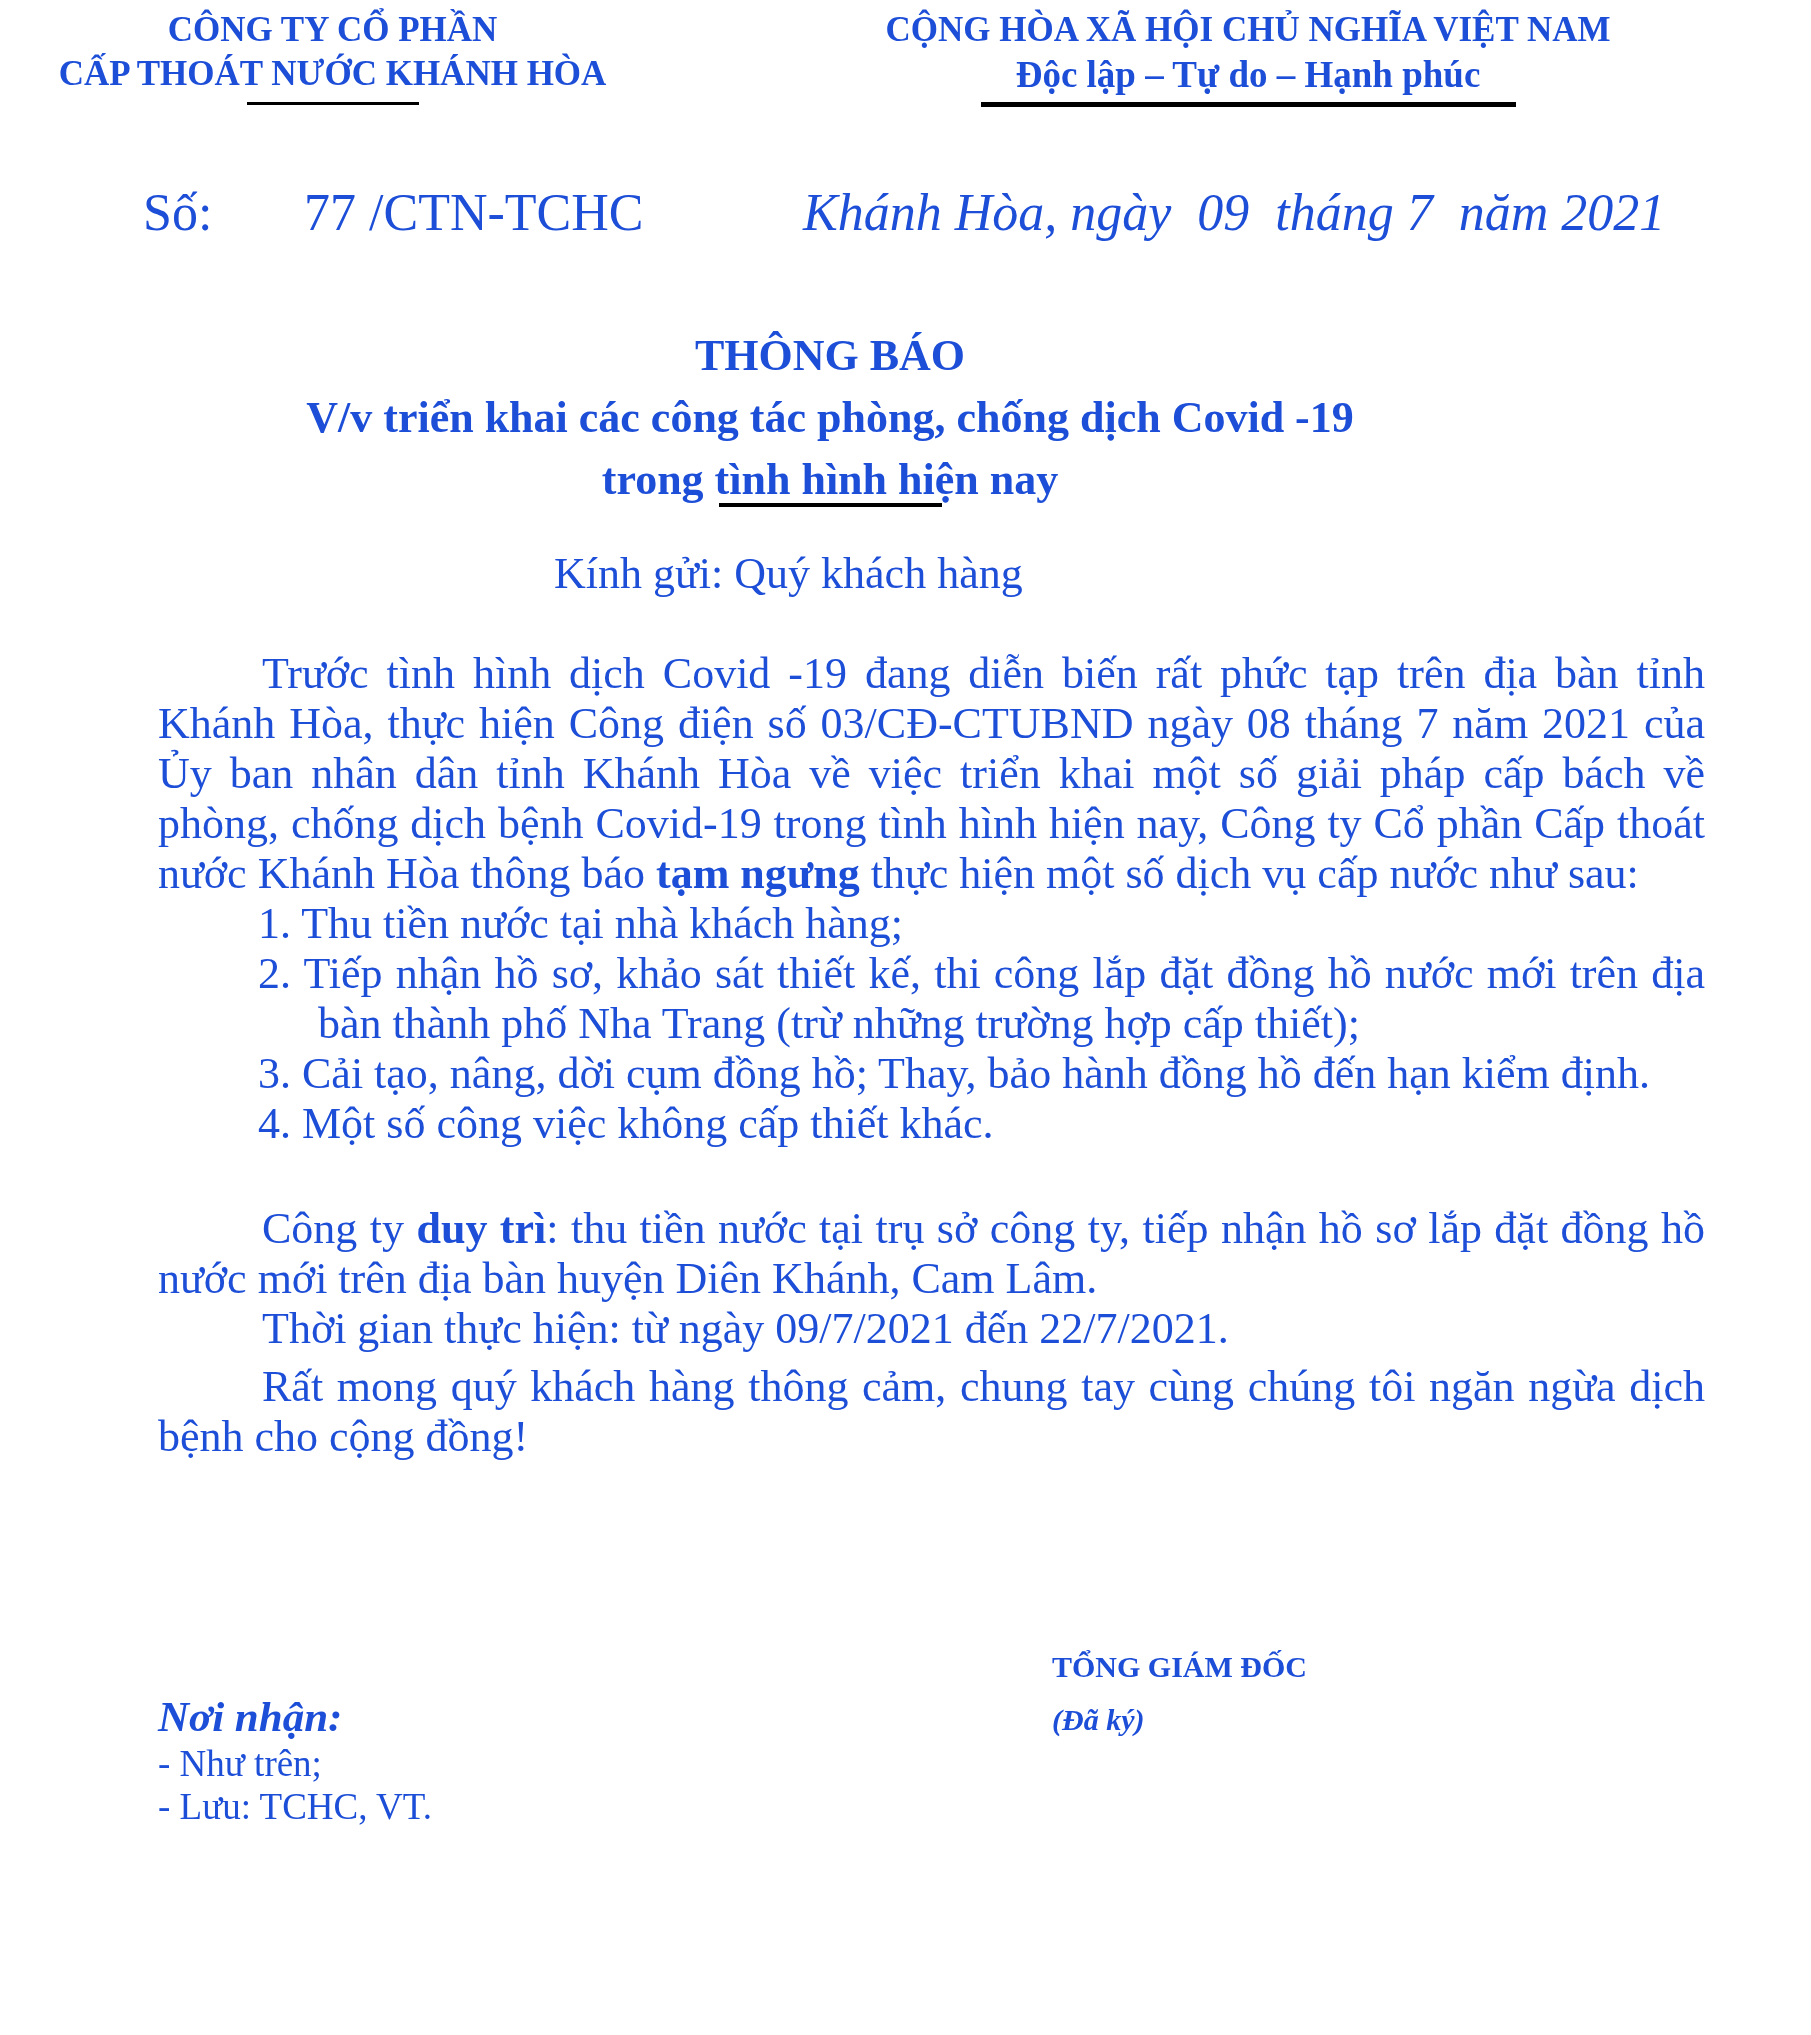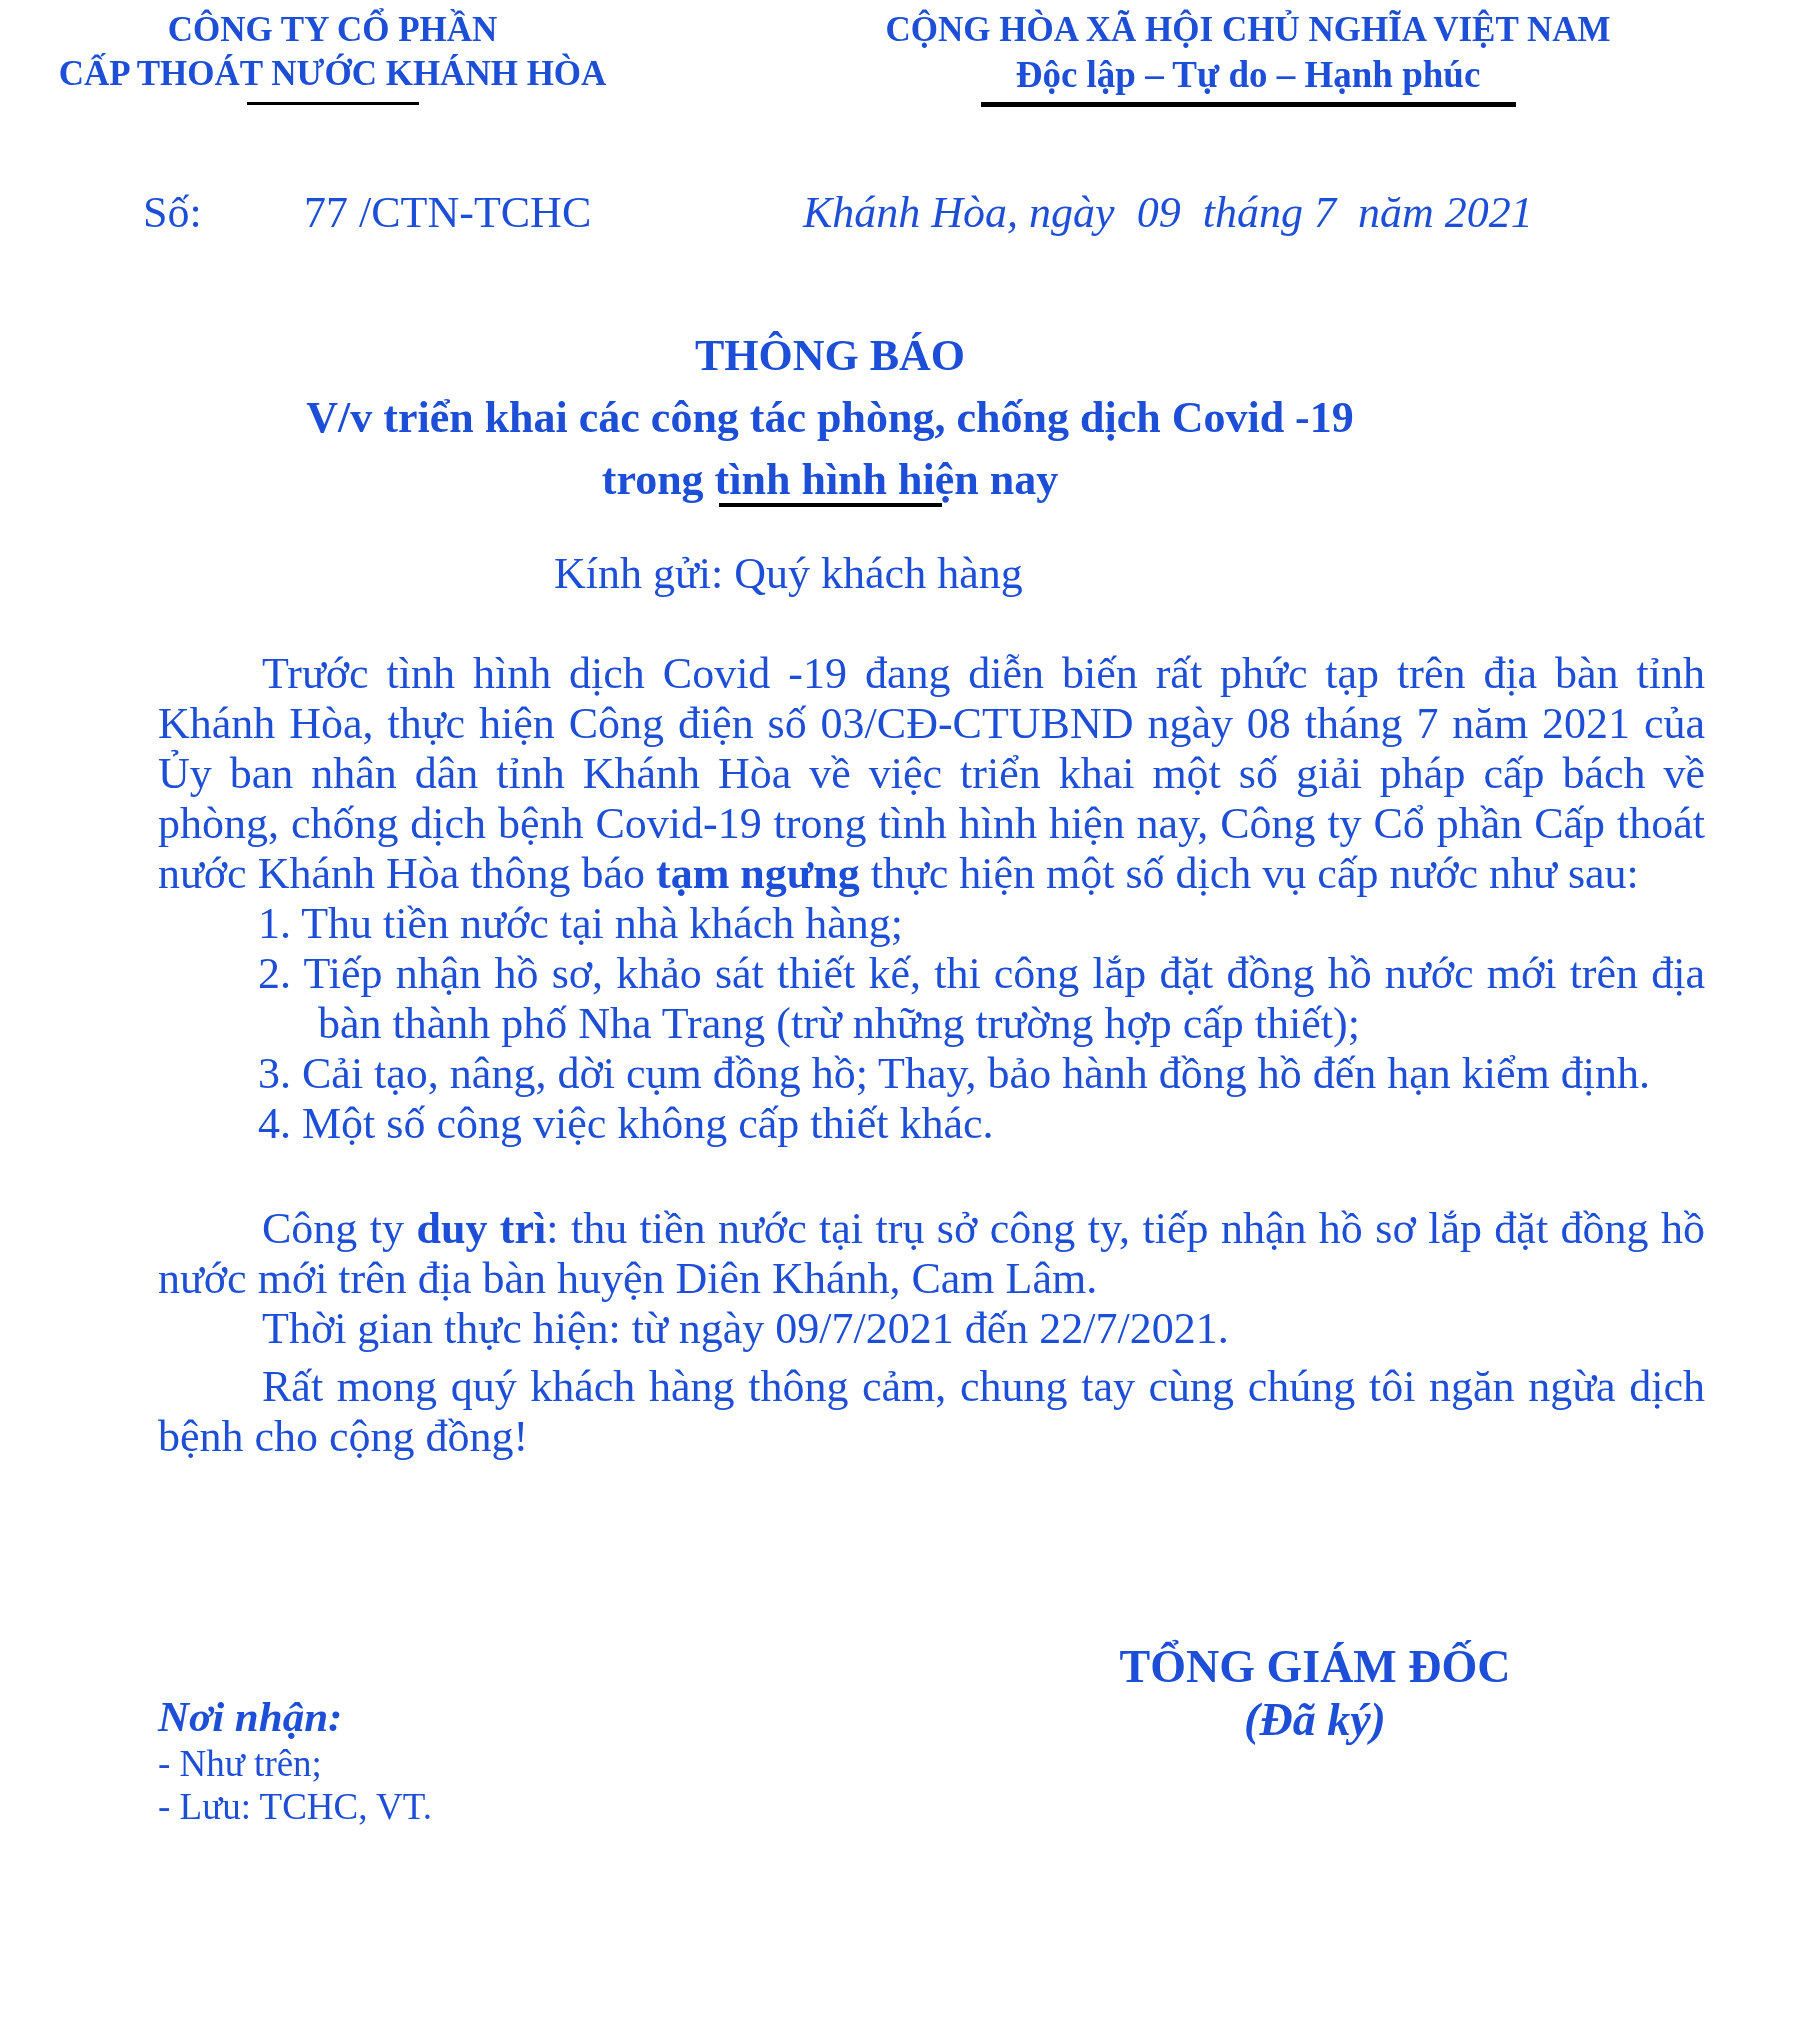--- a/index.html
+++ b/index.html
@@ -29,21 +29,21 @@
     width: 814px;
     text-align: center;
     font-weight: bold;
   }
   .header-right .l1 { font-size: 35px; line-height: 44px; }
   .header-right .l2 { font-size: 37px; line-height: 46px; }
   .rule-small { width: 172px; height: 3.8px; background: #000; margin: 6.1px auto 0; }
   .rule-wide  { width: 535px; height: 4.6px; background: #000; margin: 4.6px auto 0; }
 
   
-  .ref-row { position: absolute; top: 188px; left: 0; width: 100%; height: 57px; font-size: 44px; line-height: 50px; }
+  .ref-row { position: absolute; top: 188px; left: 0; width: 100%; height: 57px; font-size: 52px; line-height: 50px; }
   .ref-label  { position: absolute; left: 143px; }
   .ref-number { position: absolute; left: 284px; margin-left: 20px; }
   .ref-date   { position: absolute; left: 803px; font-style: italic; white-space: pre-wrap; }
 
   
   .title-block {
     position: absolute;
     top: 325px; left: 0;
     width: 1660px;
     text-align: center;
@@ -67,24 +67,23 @@
   .para { text-indent: 104px; margin: 0; }
   .b { font-weight: bold; }
   .service-list { margin: 0 0 8px 100px; }
   .list-item { padding-left: 60px; text-indent: -60px; text-align: justify; }
   .mt-block { margin-top: 55px; }
   .mt-small { margin-top: 7.6px; }
 
   
   .signature {
     position: absolute;
-    left: 1096px; top: 1640px;
+    left: 1052px; top: 1640px;
     width: 438px;
-    text-align: center;
-    font-size: 46px;
+    font-size: 30px;
     line-height: 53px;
     font-weight: bold;
   }
   .signed-note { font-style: italic; }
   .recipients { position: absolute; left: 158px; top: 1692px; font-size: 37px; line-height: 43px; }
   .recipients-label { font-size: 43px; font-weight: bold; font-style: italic; line-height: 50px; }
 </style>
 </head>
 <body>
 

